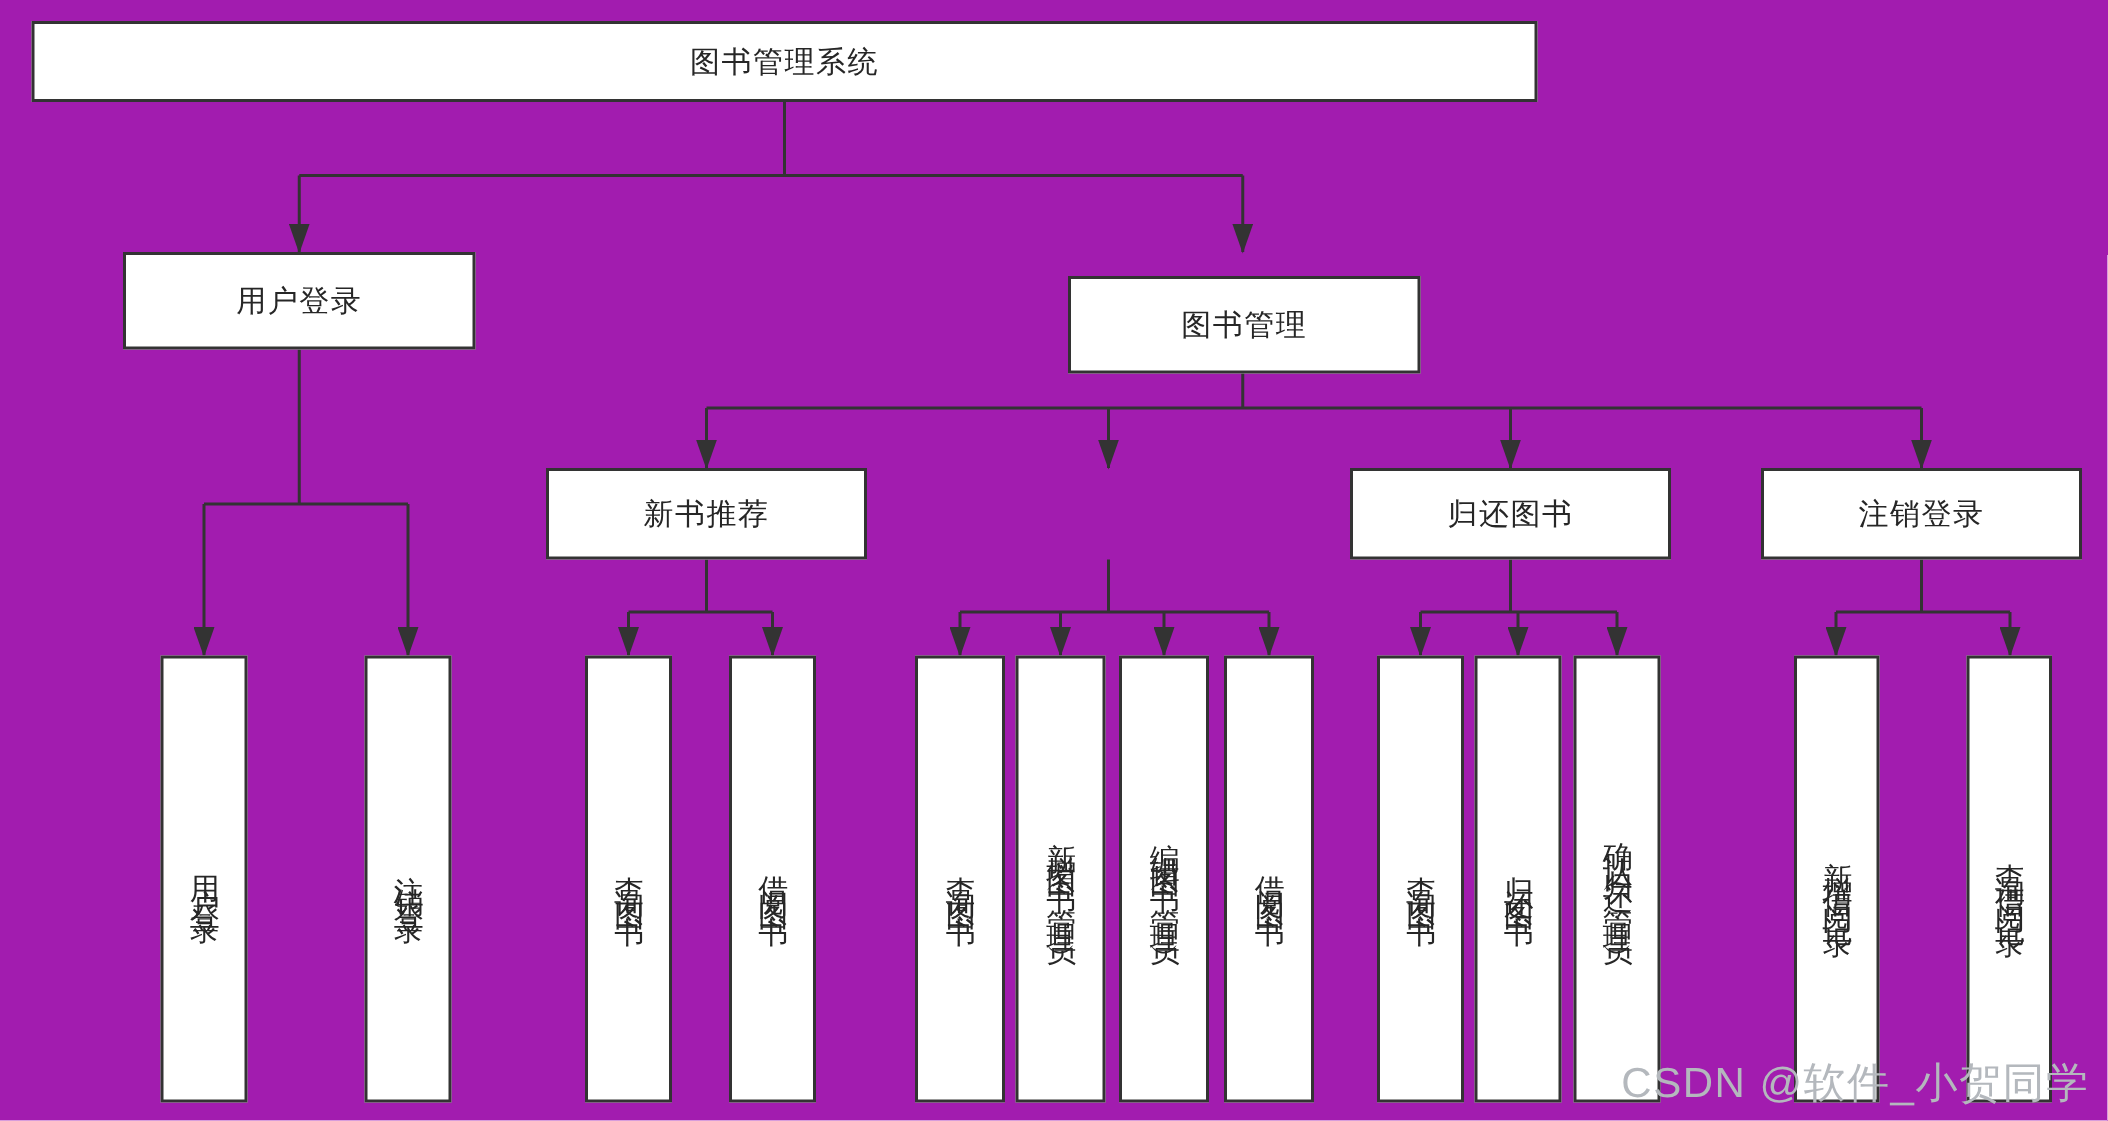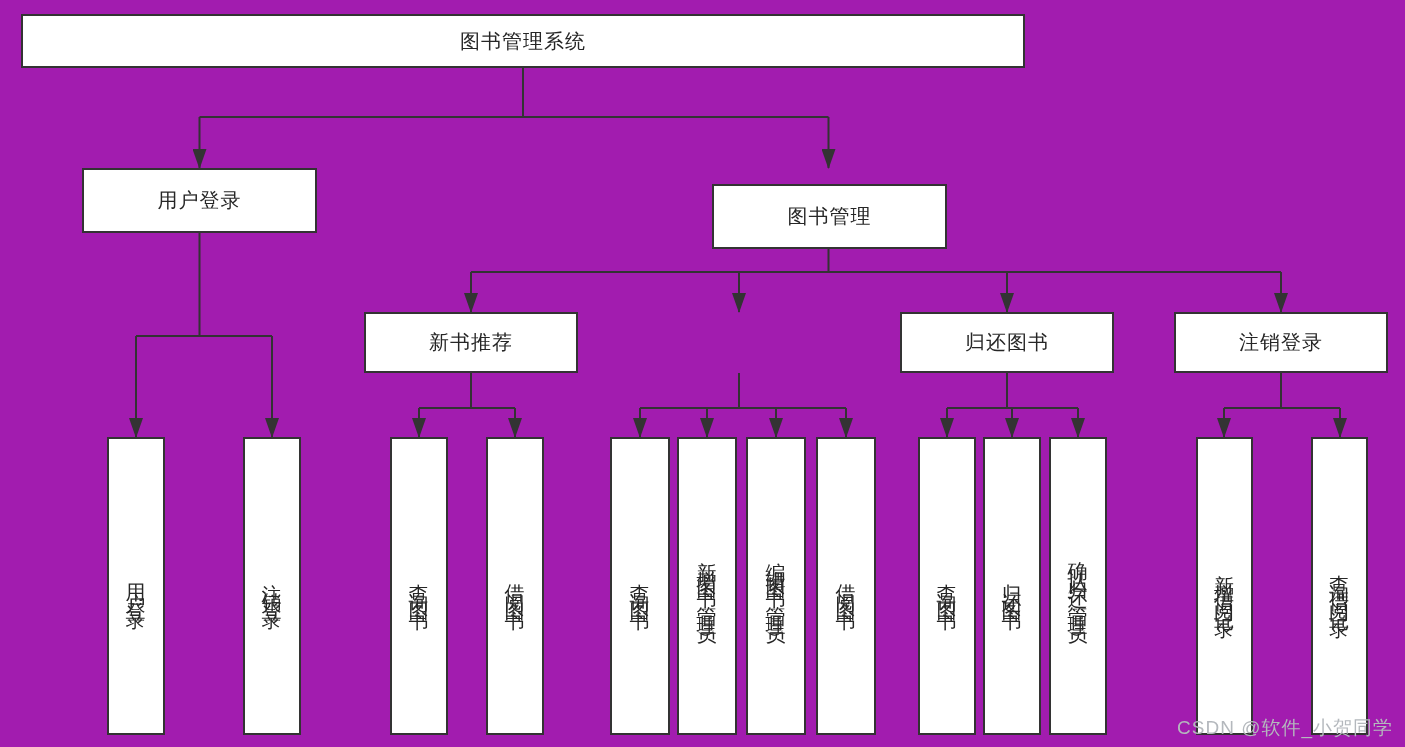--- a/index.html
+++ b/index.html
@@ -67,21 +67,21 @@
   .lf-c4 { left: 816px; width: 60px; }
   .lf-d1 { left: 918px; }
   .lf-d2 { left: 983px; }
   .lf-d3 { left: 1049px; }
   .lf-e1 { left: 1196px; width: 57px; }
   .lf-e2 { left: 1311px; width: 57px; }
   .watermark {
     position: absolute;
     right: 12px;
     bottom: 6px;
-    font-size: 19px;
+    font-size: 28px;
     color: #b4b8bd;
     letter-spacing: 1px;
     white-space: nowrap;
   }
 </style>
 </head>
 <body>
 
 <div id="stage">
 

